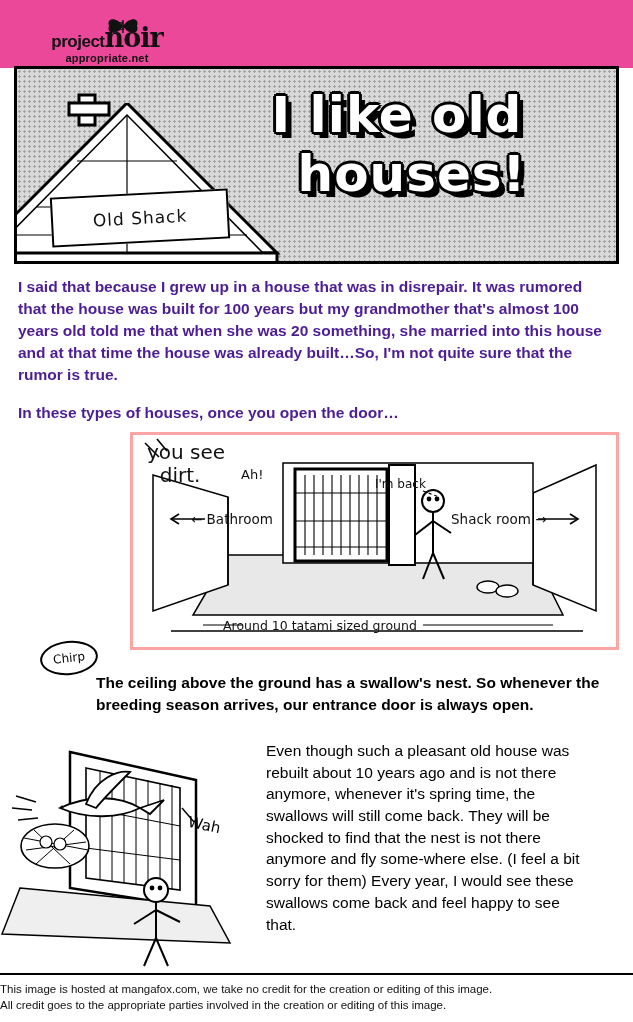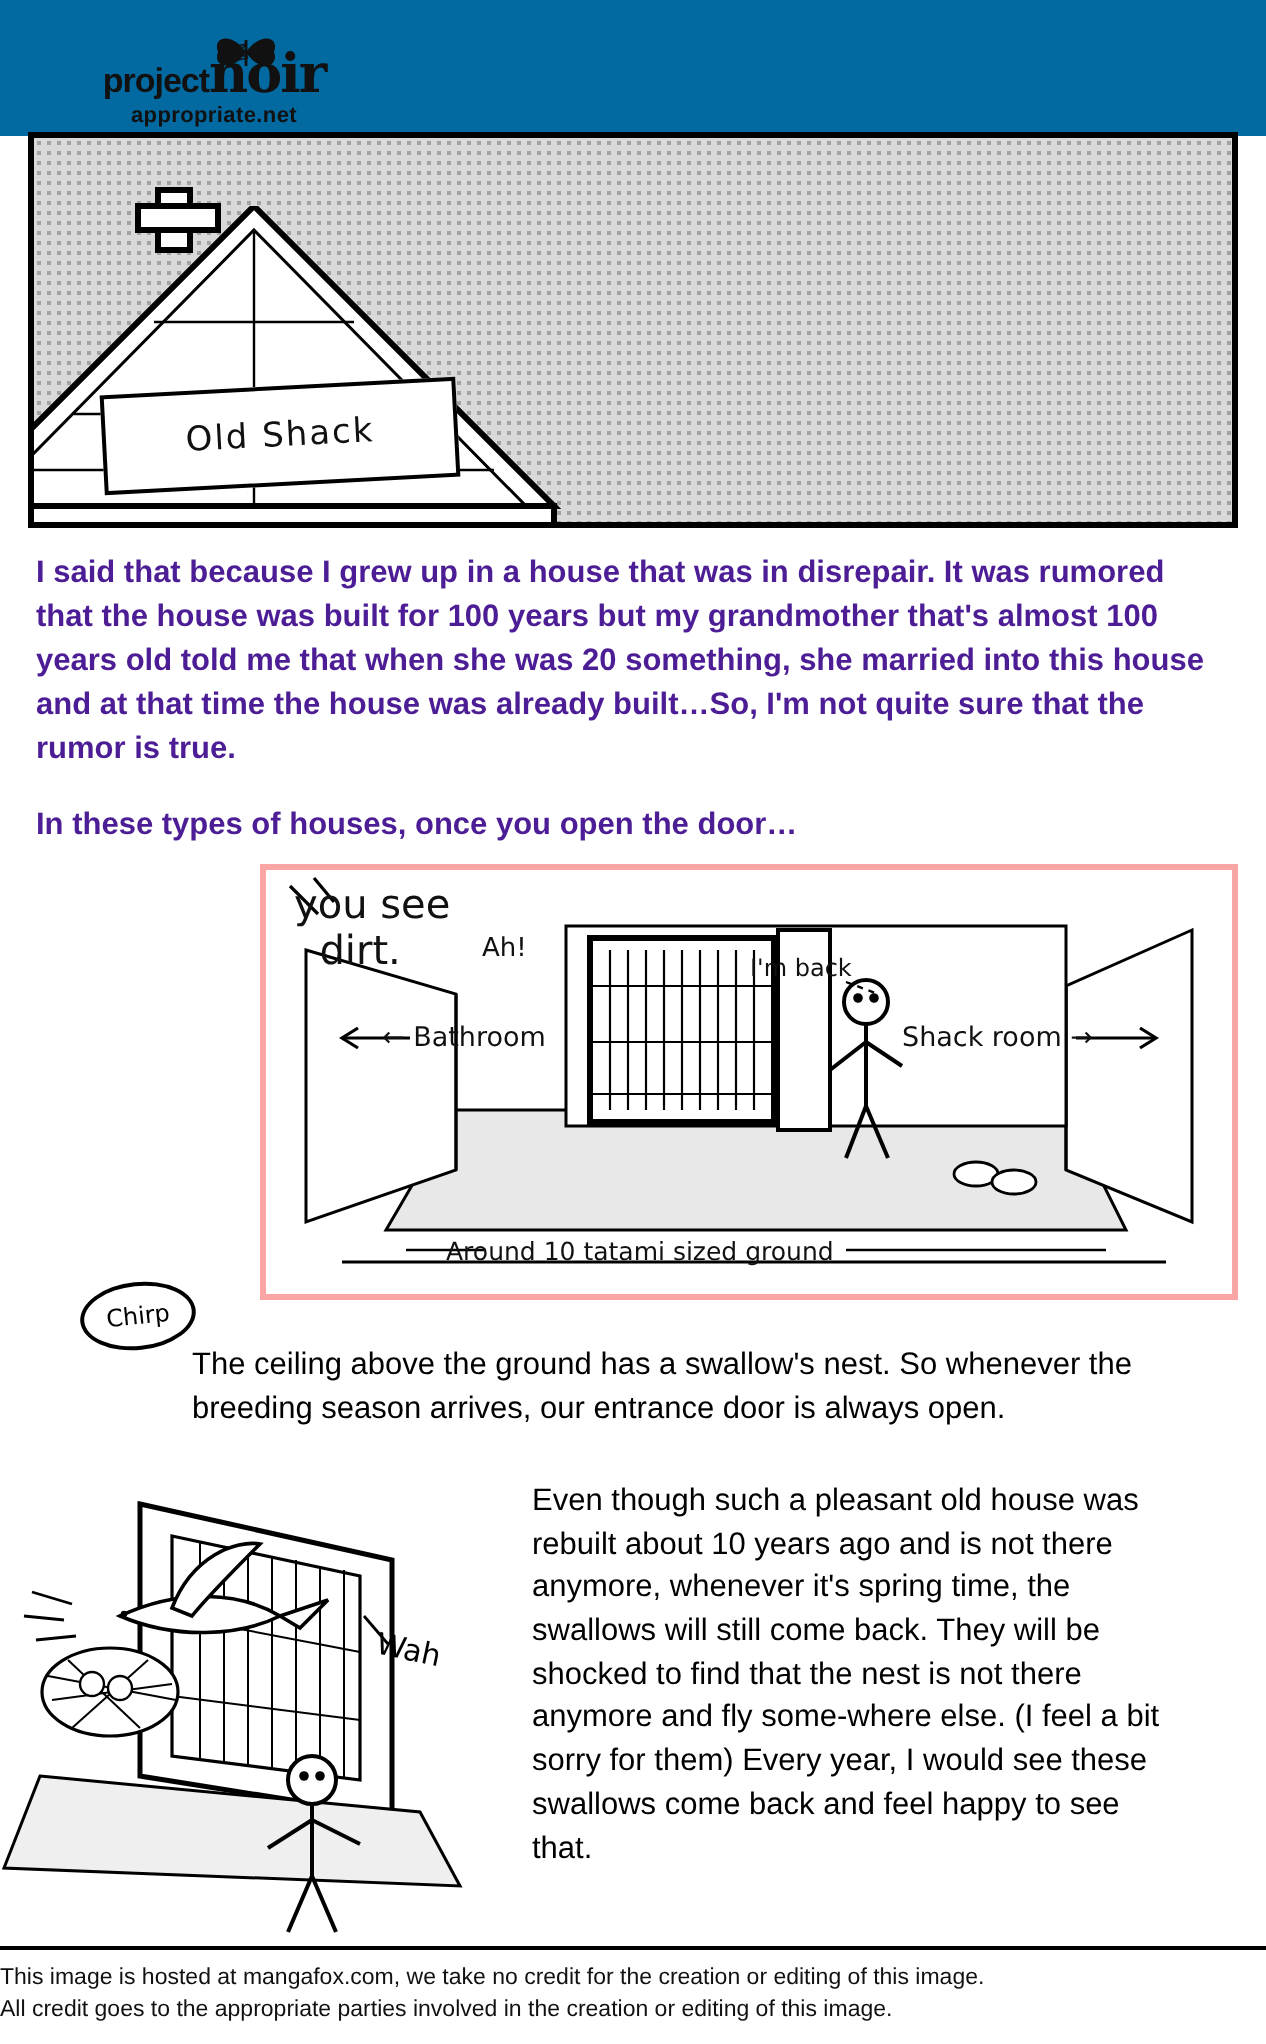--- a/index.html
+++ b/index.html
@@ -20,21 +20,21 @@
     height: 1022px;
     background: #fff;
     box-sizing: border-box;
   }
 
   
   .logo-band {
     position: absolute;
     left: 0; top: 0;
     width: 633px; height: 68px;
-    background: #0369a1;
+    background: #ec4899;
   }
   .logo-wrap {
     position: absolute;
     left: 22px; top: 24px;
     width: 170px;
     text-align: center;
   }
   .logo-main {
     font-family: "DejaVu Serif", serif;
     font-size: 25px;
@@ -199,21 +199,21 @@
     font-size: 12px;
     transform: rotate(-6deg);
   }
 
   
   .textblock2 {
     position: absolute;
     left: 96px; top: 672px;
     width: 512px;
     font-size: 15.5px;
-    font-weight: normal;
+    font-weight: bold;
     color: #000;
     line-height: 1.42;
   }
   .textblock3 {
     position: absolute;
     left: 266px; top: 740px;
     width: 322px;
     font-size: 15.5px;
     font-weight: normal;
     color: #000;
@@ -281,20 +281,24 @@
         <line x1="100" y1="58" x2="200" y2="58" stroke="#000" stroke-width="1.2"></line>
         <rect x="0" y="150" width="300" height="20" fill="#ffffff" stroke="#000" stroke-width="3"></rect>
       </svg>
     </div>
 
     <svg style="position:absolute;left:48px;top:22px;" width="54" height="40" viewBox="0 0 54 40">
       <rect x="14" y="4" width="16" height="30" fill="#fff" stroke="#000" stroke-width="3"></rect>
       <rect x="4" y="12" width="40" height="12" fill="#fff" stroke="#000" stroke-width="3"></rect>
     </svg>
 
+    <div class="title-text">
+      <span>I like old</span>
+      <span class="title-line2">houses!</span>
+    </div>
 
     <div class="sign">
       <span>Old Shack</span>
     </div>
   </div>
 
   <div class="textblock1">
     <p>I said that because I grew up in a house that was in disrepair. It was rumored that the house was built for 100 years but my grandmother that's almost 100 years old told me that when she was 20 something, she married into this house and at that time the house was already built…So, I'm not quite sure that the rumor is true.</p>
     <p>In these types of houses, once you open the door…</p>
   </div>

